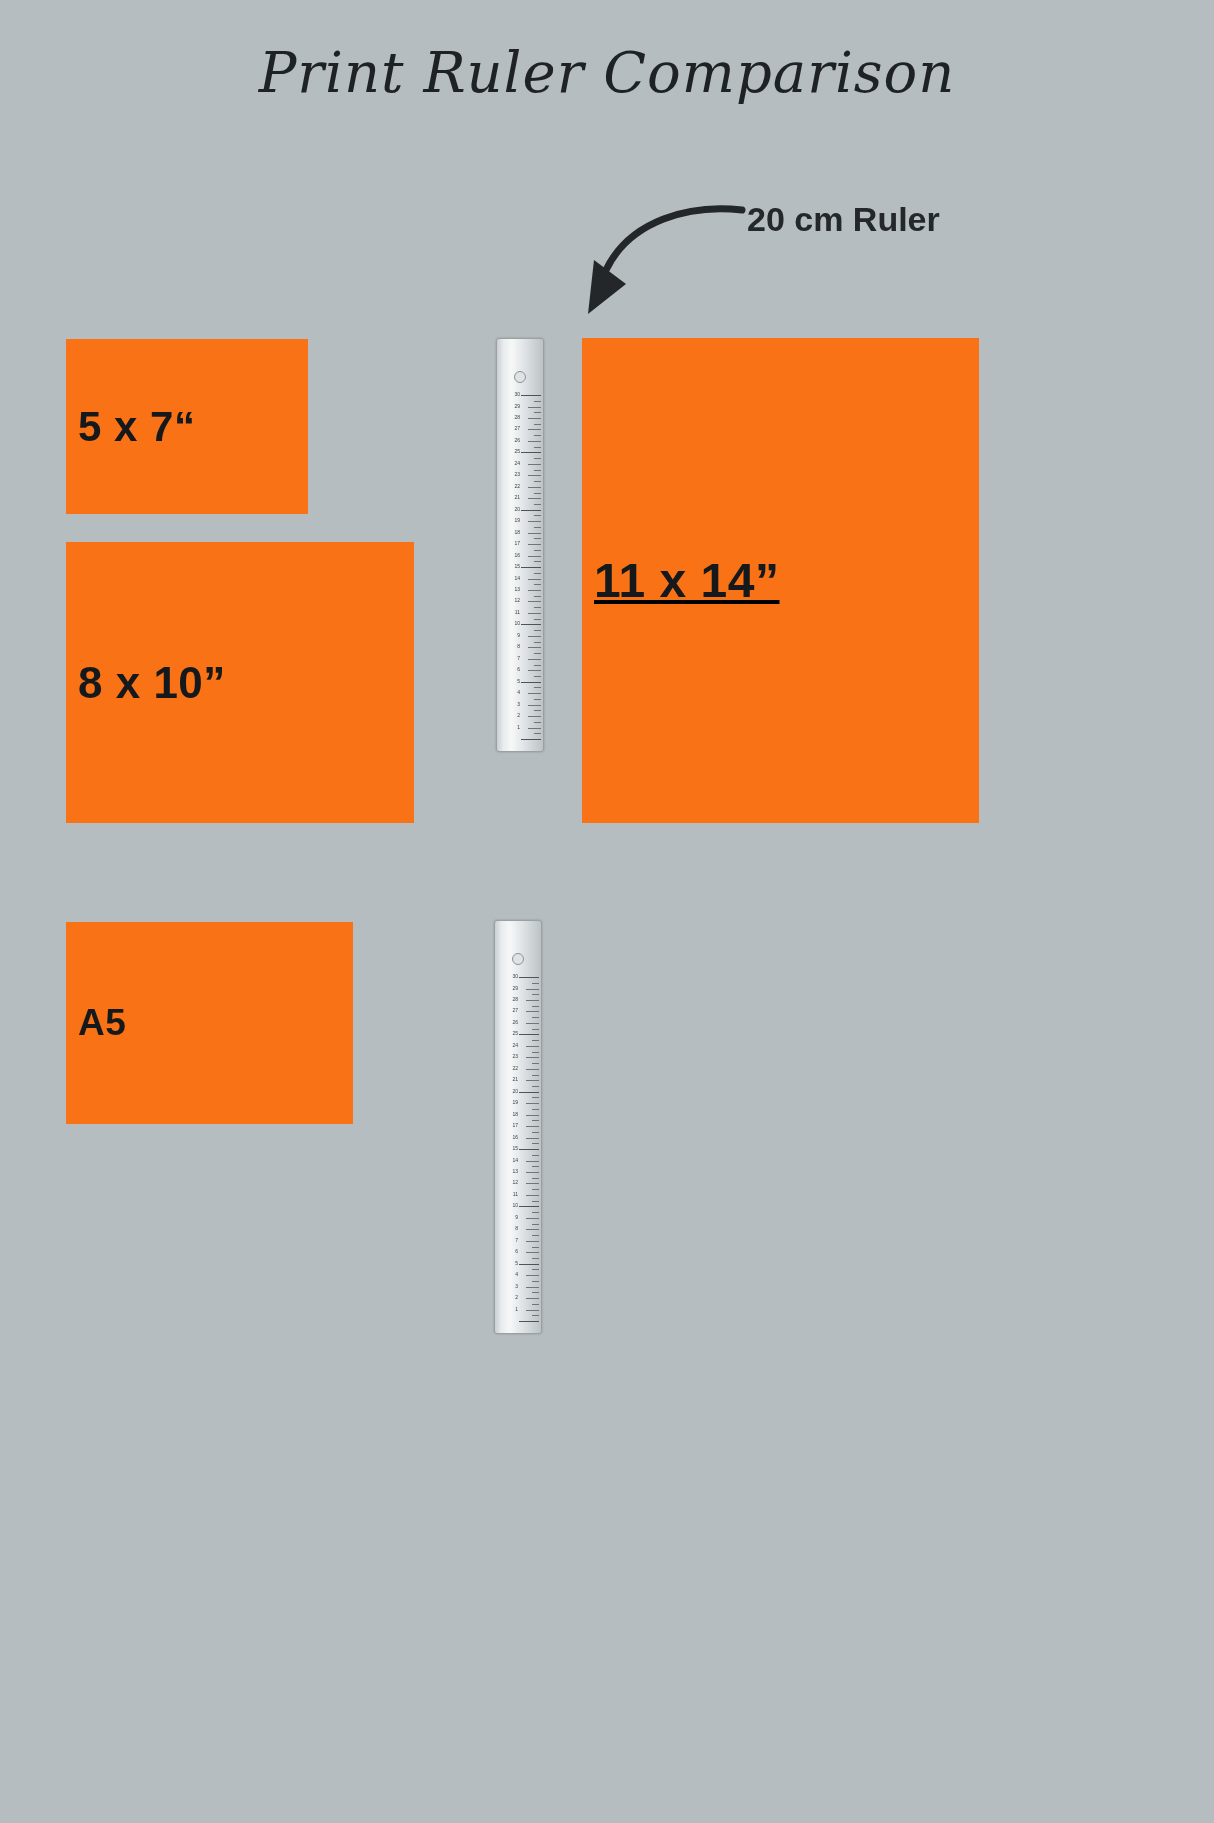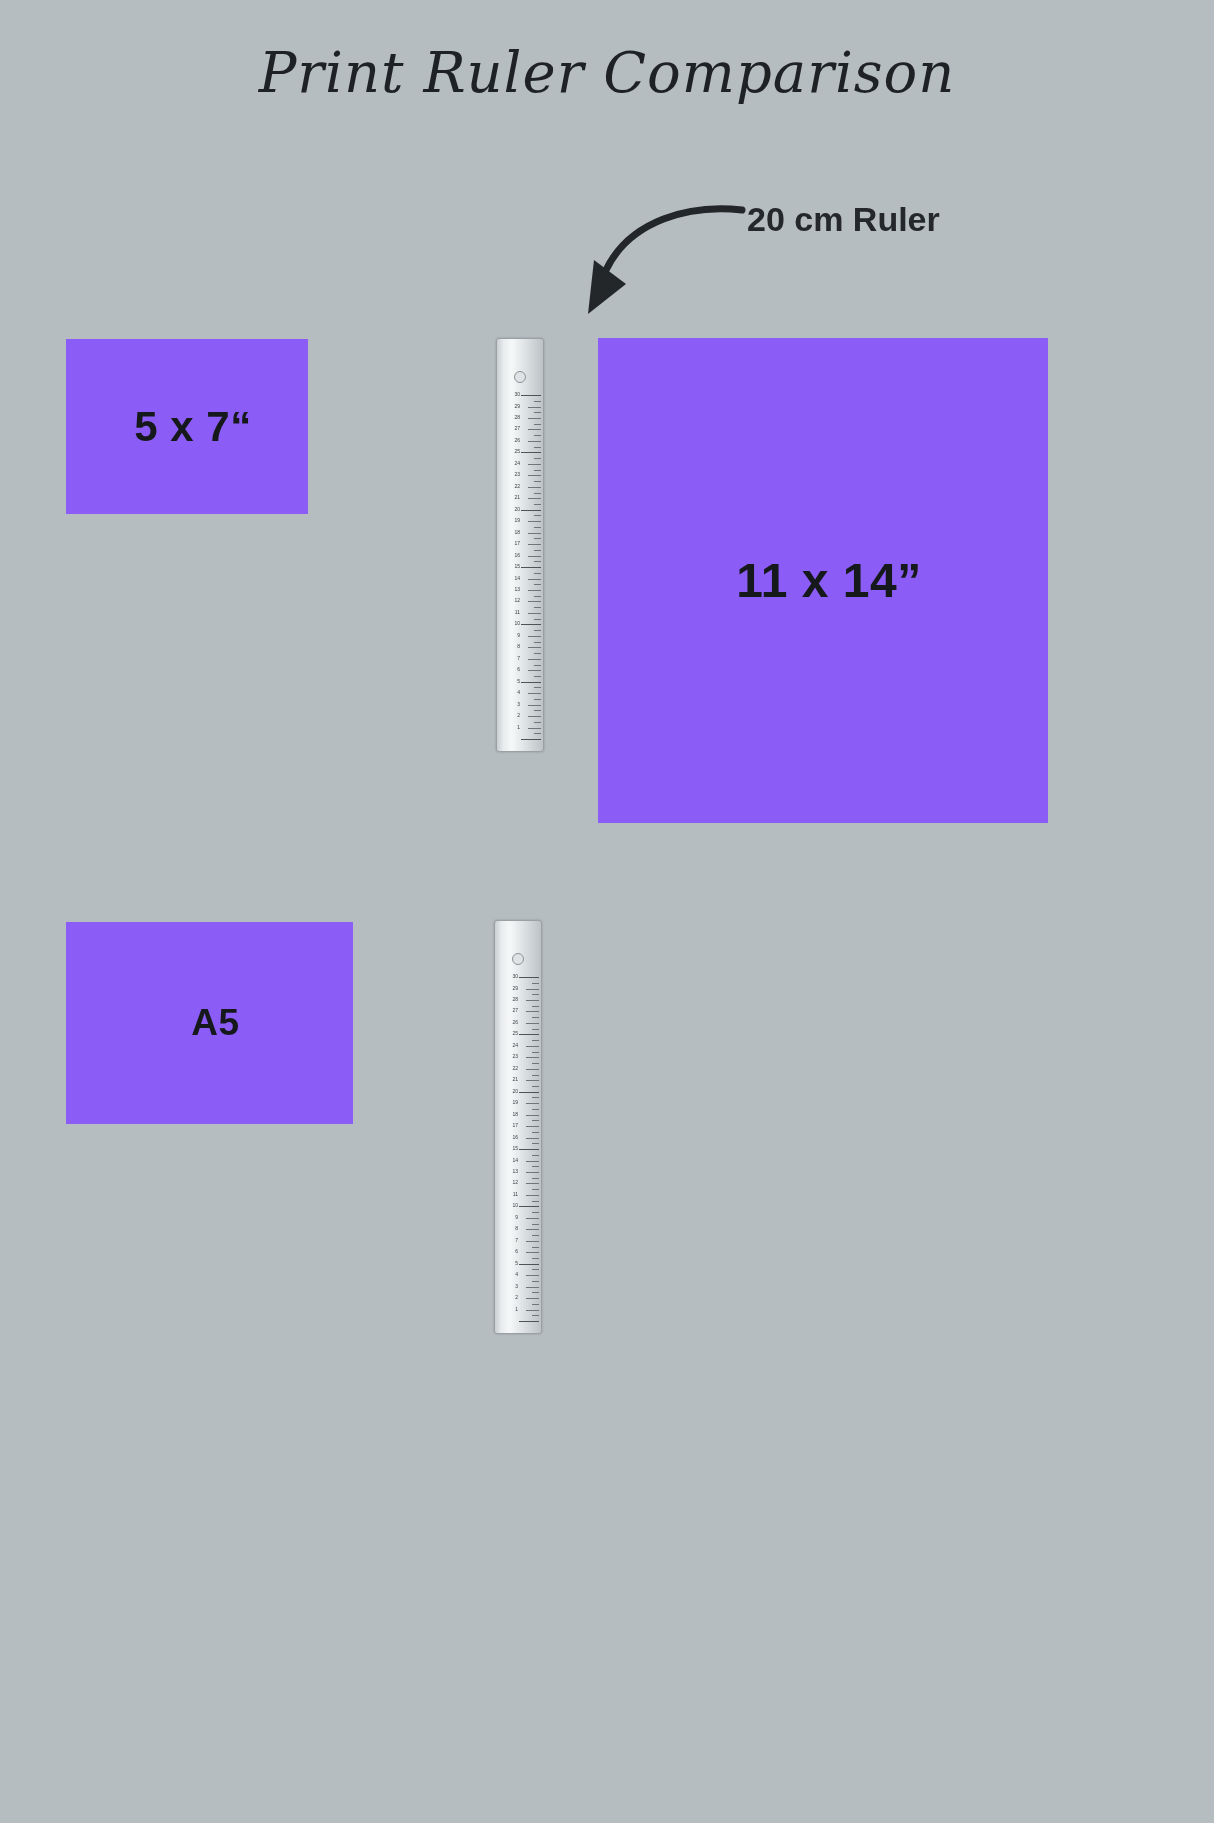--- a/index.html
+++ b/index.html
@@ -46,38 +46,38 @@
     position: absolute;
     left: 570px;
     top: 198px;
     width: 180px;
     height: 130px;
   }
 
   
   .paper {
     position: absolute;
-    background: #8b5cf6;
+    background: #f97316;
     display: flex;
     align-items: center;
-    justify-content: center;
+    justify-content: flex-start;
     padding-left: 12px;
   }
   .paper span {
     font-size: 44px;
     font-weight: bold;
     color: #16191b;
     letter-spacing: 0.5px;
     white-space: nowrap;
   }
   .paper.big span { font-size: 46px; }
 
   #paper-5x7   { left: 66px;  top: 339px;  width: 242px; height: 175px; }
   #paper-8x10  { left: 66px;  top: 542px;  width: 348px; height: 281px; }
-  #paper-11x14 { left: 598px; top: 338px;  width: 450px; height: 485px; }
+  #paper-11x14 { left: 582px; top: 338px;  width: 397px; height: 485px; text-decoration: underline; }
   #paper-a5    { left: 66px;  top: 922px;  width: 287px; height: 202px; }
   #paper-a4    { left: 66px;  top: 1206px; width: 406px; height: 288px; }
   #paper-a3    { left: 572px; top: 920px;  width: 407px; height: 575px; }
 
   #paper-5x7 span   { font-size: 42px; }
   #paper-8x10 span  { font-size: 44px; }
   #paper-11x14 span { font-size: 48px; }
   #paper-a5 span    { font-size: 37px; }
   #paper-a4 span    { font-size: 46px; }
   #paper-a3 span    { font-size: 48px; }
@@ -148,20 +148,23 @@
     <path d="M172 12 C 120 6, 60 22, 36 72" fill="none" stroke="#23272a" stroke-width="7" stroke-linecap="round"></path>
     <path d="M18 116 L 24 62 L 56 86 Z" fill="#23272a"></path>
   </svg>
 
   <div class="ruler-label">20 cm Ruler</div>
 
   <div class="paper" id="paper-5x7">
     <span>5 x 7“</span>
   </div>
 
+  <div class="paper" id="paper-8x10">
+    <span>8 x 10”</span>
+  </div>
 
   <div class="paper big" id="paper-11x14">
     <span>11 x 14”</span>
   </div>
 
   <div class="paper" id="paper-a5">
     <span>A5</span>
   </div>
 
 

